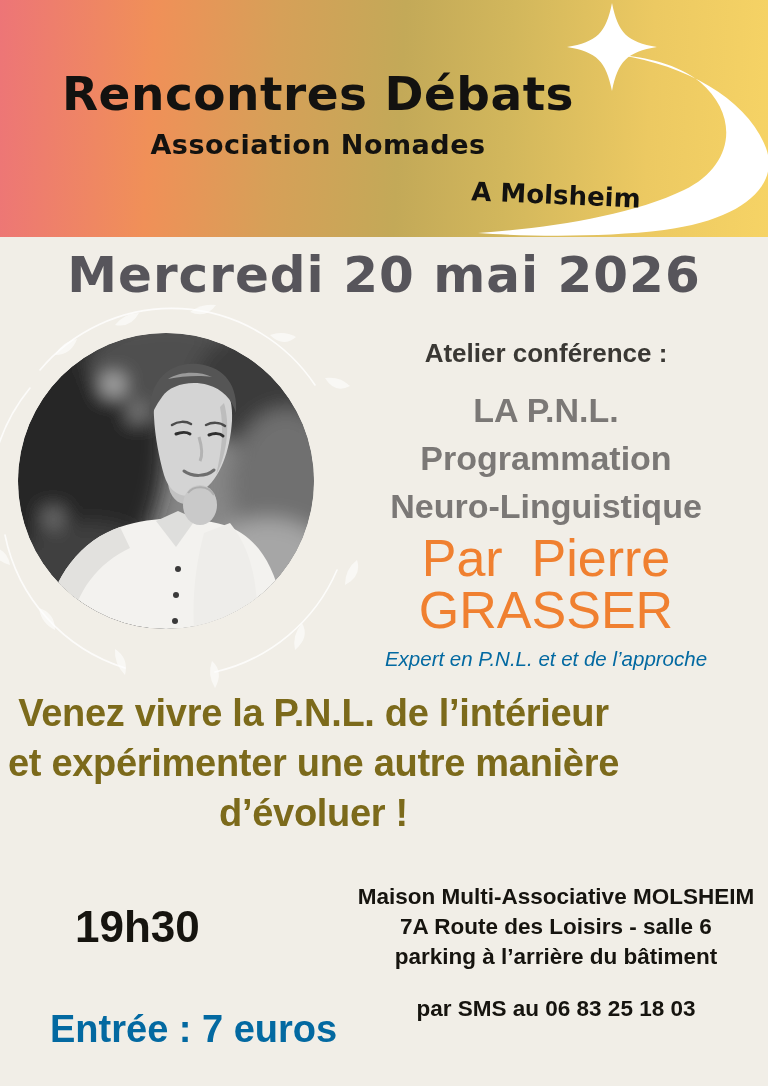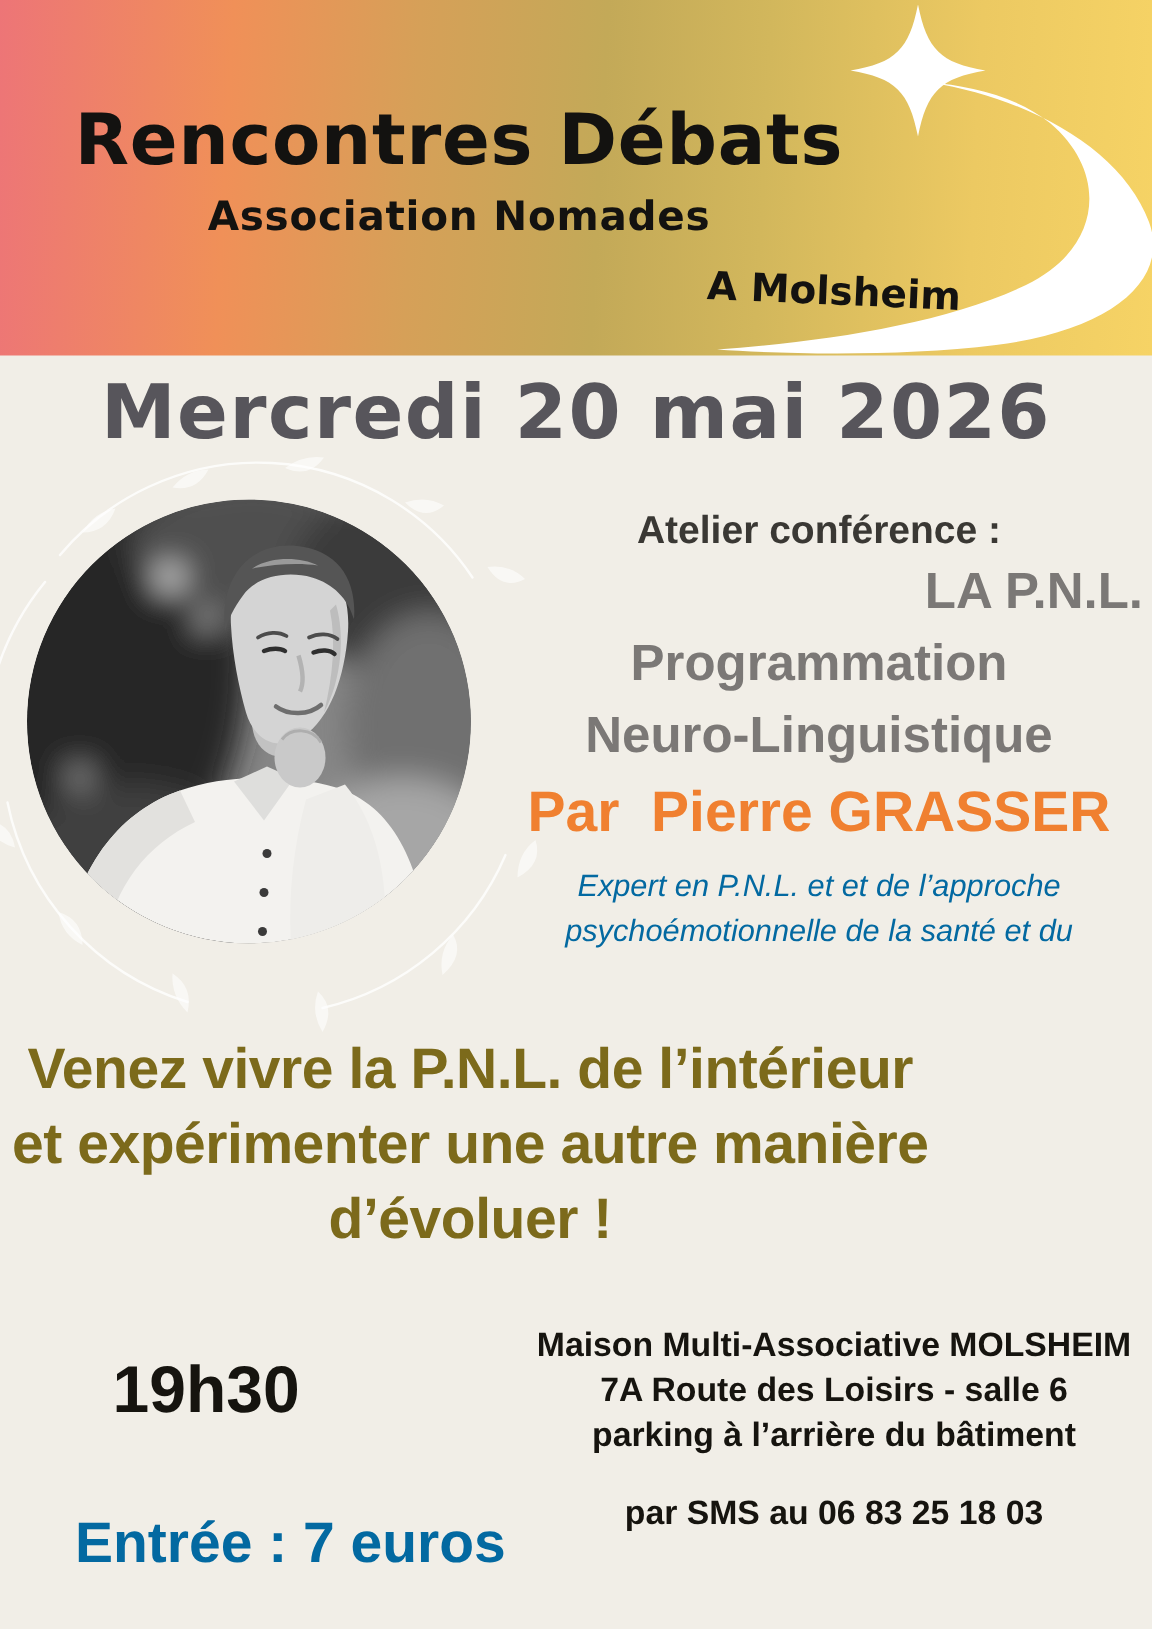--- a/index.html
+++ b/index.html
@@ -7,21 +7,21 @@
     position:relative;width:768px;height:1086px;margin:0 auto;
     background:#f1eee7;overflow:hidden;
     font-family:"Liberation Sans","DejaVu Sans",sans-serif;
   }
   
   .header{
     position:absolute;left:0;top:0;width:768px;height:237px;
     background:linear-gradient(93deg,#ed7577 0%,#f09058 20%,#d6a058 36%,#c3a958 52%,#d2b75c 66%,#ecc962 84%,#f6d365 100%);
   }
   .header-art{position:absolute;left:0;top:0;width:768px;height:237px;display:block;}
-  .header-text{position:absolute;left:0;top:68px;width:612px;text-align:center;color:#131210;}
+  .header-text{position:absolute;left:0;top:68px;width:612px;text-align:center;color:#131210;padding-left:12px;}
   .header-title{
     font-family:"DejaVu Sans","Liberation Sans",sans-serif;
     font-size:47px;font-weight:700;letter-spacing:.5px;line-height:1.1;
   }
   .header-subtitle{
     font-family:"DejaVu Sans","Liberation Sans",sans-serif;
     font-size:27px;font-weight:700;margin-top:9px;letter-spacing:.5px;
   }
   .header-location{
     position:absolute;left:468px;top:180px;width:176px;text-align:center;
@@ -35,23 +35,23 @@
     font-size:50px;font-weight:700;color:#57555b;letter-spacing:1px;
   }
   
   .wreath{position:absolute;left:-15px;top:300px;width:420px;height:410px;}
   .photo{
     position:absolute;left:18px;top:333px;width:296px;height:296px;border-radius:50%;display:block;
   }
   .event-col{position:absolute;left:330px;top:336px;width:432px;text-align:center;}
   .event-kicker{font-size:26px;font-weight:700;color:#3a3834;line-height:34px;}
   .event-acronym,.event-word{font-size:34px;font-weight:700;color:#7b7876;line-height:48px;}
-  .event-acronym{margin-top:0;text-align:right;}
+  .event-acronym{margin-top:16px;}
   .event-speaker{
-    font-size:38px;font-weight:700;color:#f08030;line-height:52px;margin-top:2px;
+    font-size:52px;font-weight:400;color:#f08030;line-height:52px;margin-top:2px;
     white-space:pre-wrap;
   }
   .event-bio{margin-top:8px;font-style:italic;color:#0369a1;font-size:20.5px;line-height:30px;font-weight:400;}
   
   .pitch{
     position:absolute;left:0;top:688px;width:627px;text-align:center;
     font-size:38px;font-weight:700;color:#7c6a1b;line-height:50px;letter-spacing:-.3px;
   }
   
   .time{
@@ -173,21 +173,20 @@
   </svg>
 
   <div class="event-col">
     <div class="event-kicker">Atelier conférence :</div>
     <div class="event-acronym">LA P.N.L.</div>
     <div class="event-word">Programmation</div>
     <div class="event-word">Neuro-Linguistique</div>
     <div class="event-speaker">Par  Pierre GRASSER</div>
     <div class="event-bio">
       <div>Expert en P.N.L. et et de l’approche</div>
-      <div>psychoémotionnelle de la santé et du</div>
     </div>
   </div>
 
   <div class="pitch">
     <div>Venez vivre la P.N.L. de l’intérieur</div>
     <div>et expérimenter une autre manière</div>
     <div>d’évoluer !</div>
   </div>
 
   <div class="time">19h30</div>

